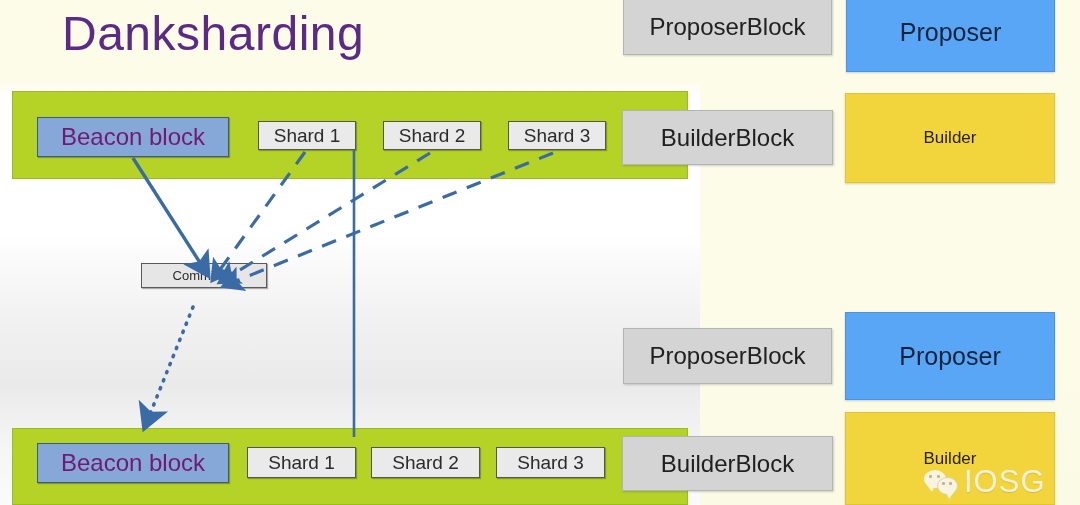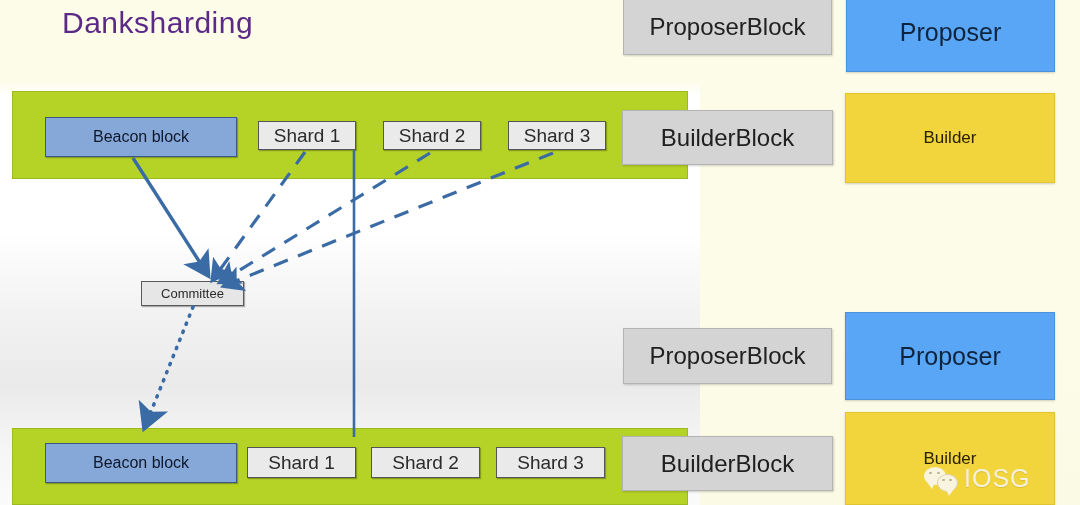--- a/index.html
+++ b/index.html
@@ -23,21 +23,21 @@
     background:linear-gradient(180deg,#fdfce9 0%,#fdfce9 16%,#ffffff 19%,#ffffff 46%,#f2f2f2 62%,#eaeaea 76%,#f5f5f5 88%,#fbfbfb 100%);
   }
   .right-panel{
     position:absolute;left:700px;top:0;width:380px;height:505px;
     background:linear-gradient(180deg,#fdfce9 0%,#fdfce9 60%,#fbfae4 100%);
   }
 
   
   .title{
     position:absolute;left:62px;top:6px;
-    font-size:30px;letter-spacing:0.5px;
+    font-size:48px;letter-spacing:0.5px;
     color:#5b2a86;
     font-weight:400;
     white-space:nowrap;
   }
 
   
   .slot-bar{
     position:absolute;
     background:#b5d227;
     border:1px solid #9dbb1e;
@@ -50,24 +50,23 @@
   .box{
     position:absolute;
     box-sizing:border-box;
     display:flex;align-items:center;justify-content:center;
     text-align:center;
     white-space:nowrap;
   }
   .beacon{
     background:#86a8d8;
     border:1px solid #3a5a86;
-    color:#0f172a;
-    font-size:16px;
+    color:#701a75;
+    font-size:24px;
     box-shadow:1px 1px 1px rgba(0,0,0,.25);
-    margin-left:8px;
   }
   .shard{
     background:#eaeaea;
     border:1px solid #555;
     color:#2b2b2b;
     font-size:19px;
     box-shadow:1px 1px 1px rgba(0,0,0,.25);
   }
   .grayblock{
     background:#d4d4d4;
@@ -102,21 +101,21 @@
   #beacon-top  {left:37px; top:117px; width:192px; height:40px;}
   #shard1-top  {left:258px;top:121px; width:98px;  height:29px;}
   #shard2-top  {left:383px;top:121px; width:98px;  height:29px;}
   #shard3-top  {left:508px;top:121px; width:98px;  height:29px;}
   #builderblock-top {left:622px;top:110px;width:211px;height:55px;}
   #proposerblock-top{left:623px;top:-2px; width:209px;height:57px;}
   #proposer-top{left:846px;top:-8px;  width:209px;height:80px;}
   #builder-top {left:845px;top:93px;  width:210px;height:90px;}
 
   
-  #committee{left:141px;top:281px;width:103px;height:25px;}
+  #committee{left:141px;top:263px;width:126px;height:25px;}
 
   
   #beacon-bot  {left:37px; top:443px;width:192px;height:40px;}
   #shard1-bot  {left:247px;top:447px;width:109px;height:31px;}
   #shard2-bot  {left:371px;top:447px;width:109px;height:31px;}
   #shard3-bot  {left:496px;top:447px;width:109px;height:31px;}
   #builderblock-bot{left:622px;top:436px;width:211px;height:55px;}
   #proposerblock-bot{left:623px;top:328px;width:209px;height:56px;}
   #proposer-bot{left:845px;top:312px;width:210px;height:88px;}
   #builder-bot {left:845px;top:412px;width:210px;height:93px;}
@@ -124,21 +123,21 @@
   
   #wires{position:absolute;left:0;top:0;width:1080px;height:505px;pointer-events:none;}
 
   
   .watermark{
     position:absolute;left:924px;top:464px;
     display:flex;align-items:center;gap:6px;
     opacity:.92;
   }
   .wm-text{
-    font-size:25px;color:#f7f4ea;font-weight:400;letter-spacing:1px;
+    font-size:31px;color:#f7f4ea;font-weight:400;letter-spacing:1px;
     text-shadow:0 1px 1px rgba(0,0,0,.12);
   }
   .wm-icon{position:relative;width:34px;height:24px;}
   .wm-icon .b1{
     position:absolute;left:0;top:0;width:22px;height:18px;border-radius:50%;
     background:#f9f7ee;
   }
   .wm-icon .b1:after{
     content:"";position:absolute;left:3px;bottom:-4px;
     border-left:5px solid transparent;border-right:3px solid transparent;

